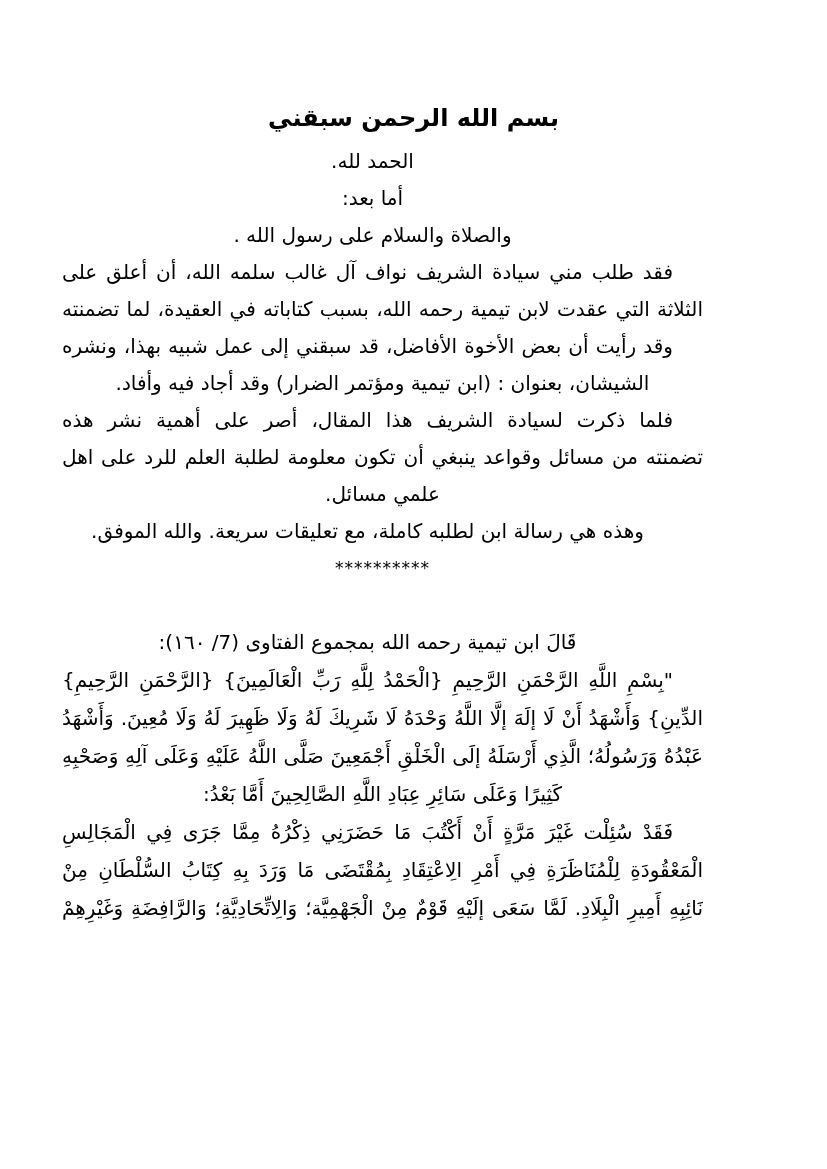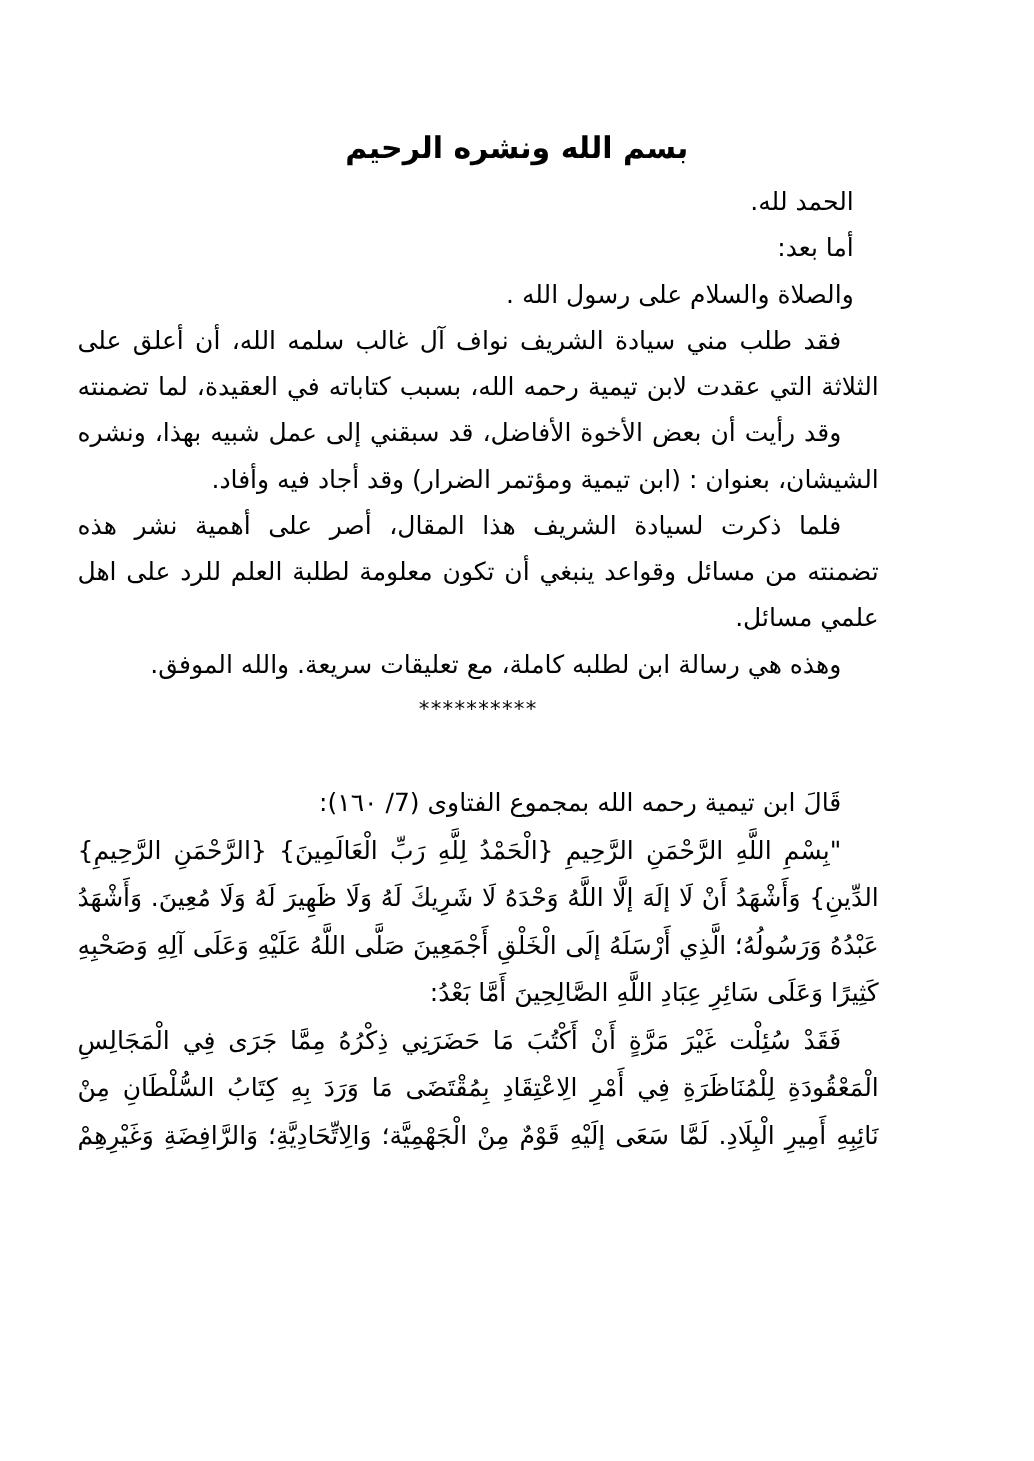--- a/index.html
+++ b/index.html
@@ -34,21 +34,21 @@
     left: 62px;
     width: 641px;
     direction: rtl;
     font-size: 20px;
   }
   .line {
     direction: rtl;
     unicode-bidi: plaintext;
     height: 37px;
     line-height: 37px;
-    text-align: right;
+    text-align: center;
     white-space: nowrap;
     color: #000000;
   }
   .line.just {
     white-space: normal;
     text-align: justify;
     text-align-last: justify;
     overflow: hidden;
   }
   .line.indent {
@@ -66,21 +66,21 @@
   }
   .line.quote {
     height: 38px;
     line-height: 38px;
   }
 </style>
 </head>
 <body>
 
 <div class="page">
-  <div class="title">بسم الله ونشره الرحيم</div>
+  <div class="title">بسم الله الرحمن سبقني</div>
   <div class="body-col" id="body-col">
       <div class="line small-indent">الحمد لله.</div>
       <div class="line small-indent">أما بعد:</div>
       <div class="line small-indent">والصلاة والسلام على رسول الله .</div>
       <div class="line just indent">فقد طلب مني سيادة الشريف نواف آل غالب سلمه الله، أن أعلق على المجالس</div>
       <div class="line just">الثلاثة التي عقدت لابن تيمية رحمه الله، بسبب كتاباته في العقيدة، لما تضمنته من مشابهة بما</div>
       <div class="line just indent">وقد رأيت أن بعض الأخوة الأفاضل، قد سبقني إلى عمل شبيه بهذا، ونشره عبر</div>
       <div class="line">الشيشان، بعنوان : (ابن تيمية ومؤتمر الضرار) وقد أجاد فيه وأفاد.</div>
       <div class="line just indent">فلما ذكرت لسيادة الشريف هذا المقال، أصر على أهمية نشر هذه المجالس، لما</div>
       <div class="line just">تضمنته من مسائل وقواعد ينبغي أن تكون معلومة لطلبة العلم للرد على اهل البدع بطريق</div>

